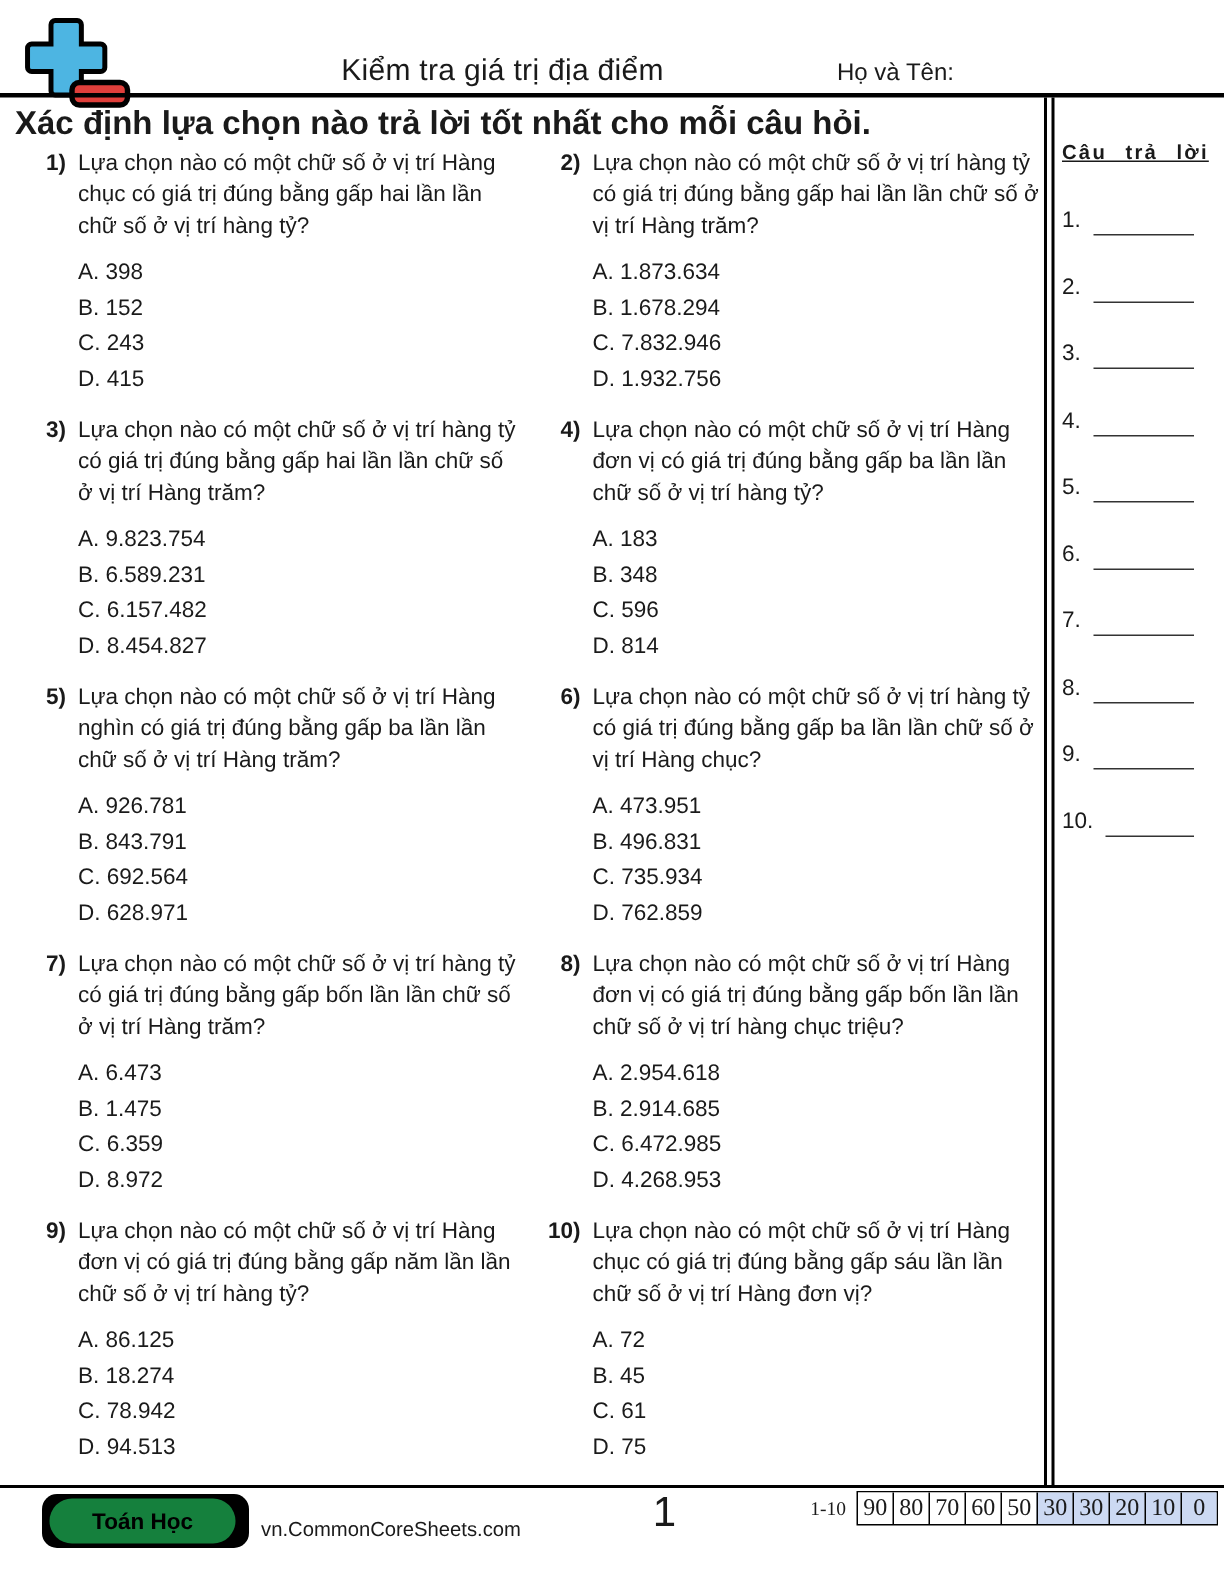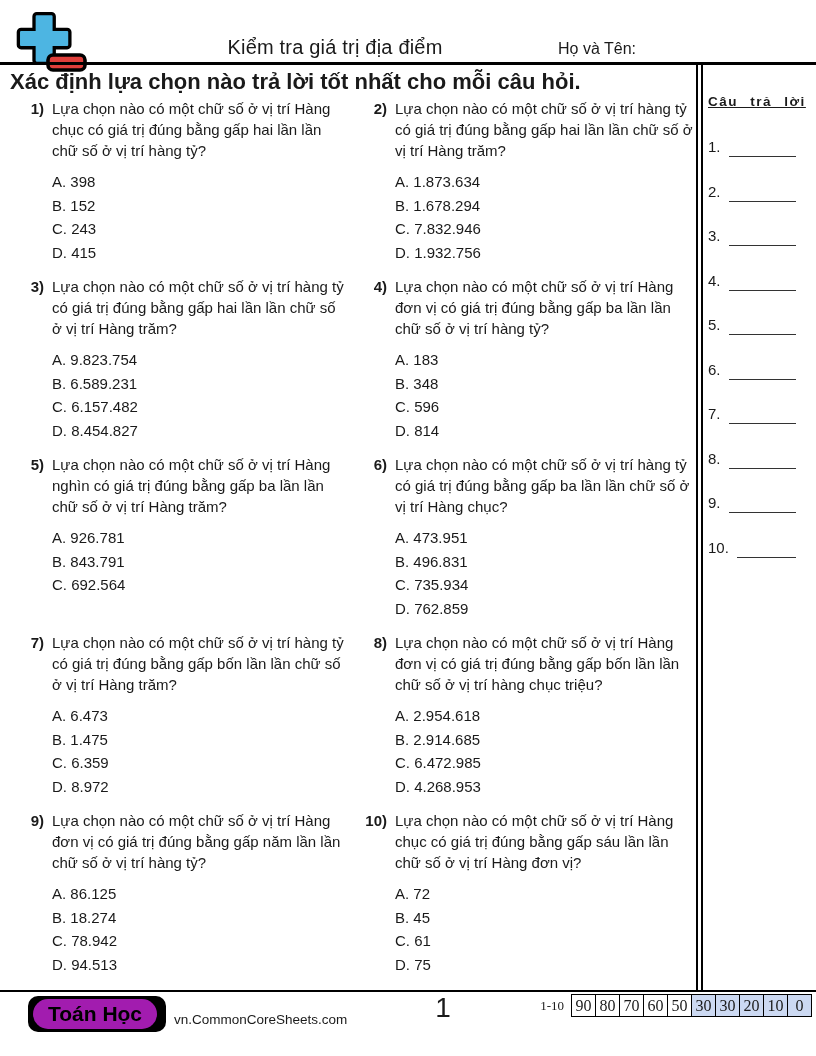--- a/index.html
+++ b/index.html
@@ -32,22 +32,22 @@
   .answers{position:absolute;left:708px;top:70px;width:102px;margin-top:24px;}
   .answers-heading{font-size:13.5px;font-weight:bold;text-decoration:underline;
     letter-spacing:1.5px;word-spacing:7px;white-space:nowrap;}
   .answer-list{margin-top:26px;}
   .ans-item{display:flex;align-items:flex-end;height:22px;margin-bottom:22.5px;}
   .ans-num{font-size:15px;line-height:20px;}
   .ans-line{flex:1;margin-left:8px;margin-right:14px;border-bottom:1.6px solid #333;height:18px;}
   
   .footer-rule{position:absolute;left:0;top:990px;width:816px;height:2px;background:#000;}
   .badge{position:absolute;left:28px;top:996px;width:138px;height:36px;background:#000;border-radius:10px;}
-  .badge-pill{position:absolute;left:5px;top:3px;right:9px;bottom:3px;background:#a21caf;border-radius:16px;
-    display:flex;align-items:center;justify-content:center;font-size:21px;font-weight:bold;color:#000;}
+  .badge-pill{position:absolute;left:5px;top:3px;right:9px;bottom:3px;background:#15803d;border-radius:16px;
+    display:flex;align-items:center;justify-content:center;font-size:15px;font-weight:bold;color:#000;}
   .website{position:absolute;left:174px;top:1012px;font-size:13.5px;}
   .page-num{position:absolute;left:398px;top:992px;width:90px;text-align:center;font-size:28px;}
   .score{position:absolute;right:4px;top:994px;display:flex;align-items:center;font-family:Liberation Serif, serif;}
   .score-range{font-size:13px;margin-right:7px;}
   .score-table{display:flex;border:1.5px solid #000;}
   .score-cell{width:23px;height:21px;border-left:1.5px solid #000;display:flex;
     align-items:center;justify-content:center;font-size:16px;background:#fff;}
   .score-cell:first-child{border-left:none;}
   .score-cell.shaded{background:#ccd9f2;}
 </style>
@@ -122,20 +122,21 @@
     </div>
 
     <div class="q">
       <div class="qnum">5)</div>
       <div class="qbody">
         <div class="qtext">Lựa chọn nào có một chữ số ở vị trí Hàng nghìn có giá trị đúng bằng gấp ba lần lần chữ số ở vị trí Hàng trăm?</div>
         <div class="choices">
           <div class="choice">A. 926.781</div>
           <div class="choice">B. 843.791</div>
           <div class="choice">C. 692.564</div>
+          <div class="choice">D. 628.971</div>
         </div>
       </div>
     </div>
 
     <div class="q">
       <div class="qnum">6)</div>
       <div class="qbody">
         <div class="qtext">Lựa chọn nào có một chữ số ở vị trí hàng tỷ có giá trị đúng bằng gấp ba lần lần chữ số ở vị trí Hàng chục?</div>
         <div class="choices">
           <div class="choice">A. 473.951</div>

